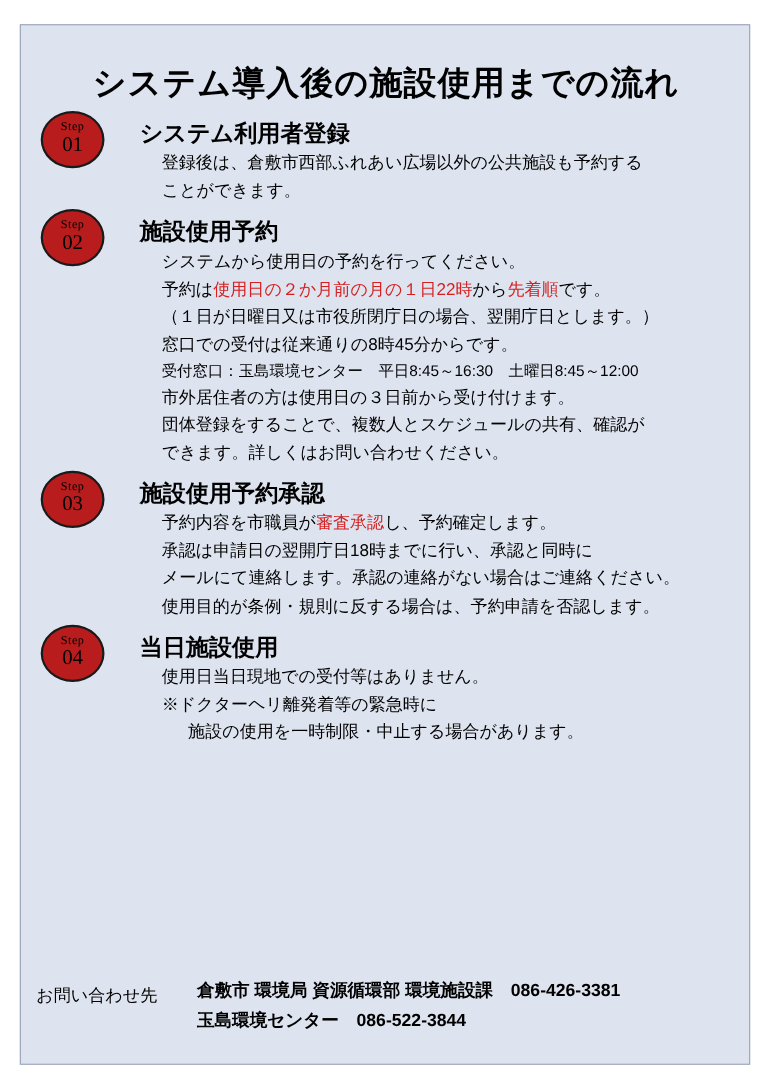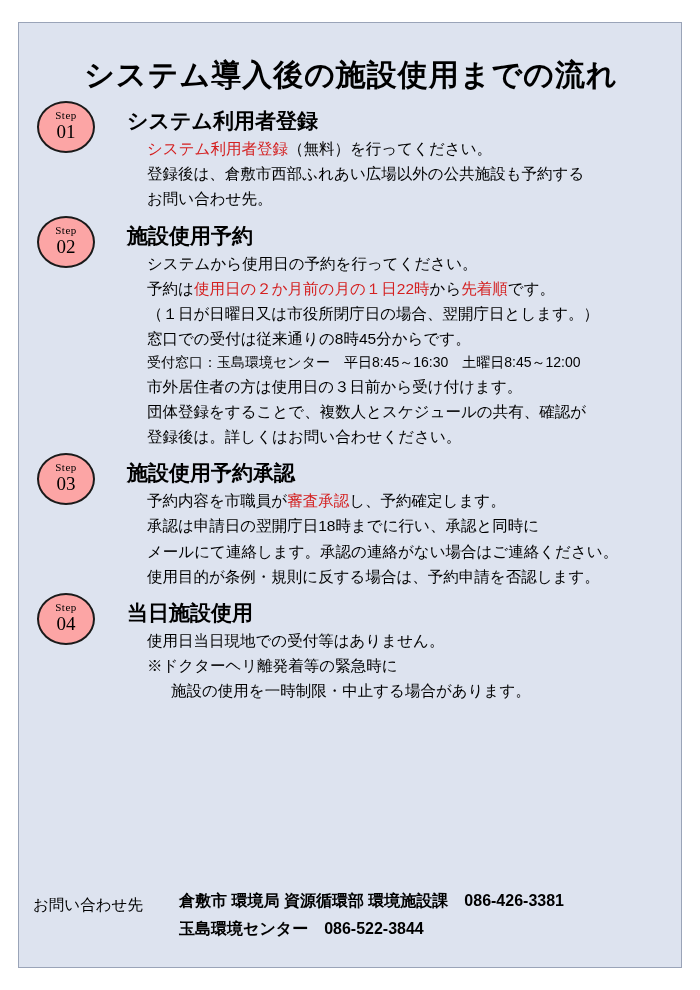--- a/index.html
+++ b/index.html
@@ -54,21 +54,21 @@
     margin-bottom: 4px;
   }
   .step-badge {
     position: absolute;
     left: 18px;
     top: 0;
     width: 58px;
     height: 52px;
     border: 2px solid #1a1a1a;
     border-radius: 50%;
-    background: #fca5a5;
+    background: #b91c1c;
     box-sizing: border-box;
     text-align: center;
     line-height: 1.0;
   }
   .step-badge .s-word {
     display: block;
     margin-top: 7px;
     font-size: 11px;
     font-family: "Liberation Serif", serif;
     letter-spacing: 0.5px;
@@ -143,27 +143,24 @@
     <div class="steps">
 
       <div class="step">
         <div class="step-badge">
           <span class="s-word">Step</span>
           <span class="s-num">01</span>
         </div>
         <div class="step-head">システム利用者登録</div>
         <div class="step-body">
           <div class="line">
-            <span class="red">システム利用者登録</span><span>（無料）を行ってください。</span>
-          </div>
-          <div class="line">
             <span>登録後は、倉敷市西部ふれあい広場以外の公共施設も予約する</span>
           </div>
           <div class="line">
-            <span>お問い合わせ先。</span>
+            <span>ことができます。</span>
           </div>
         </div>
       </div>
 
       <div class="step">
         <div class="step-badge">
           <span class="s-word">Step</span>
           <span class="s-num">02</span>
         </div>
         <div class="step-head">施設使用予約</div>
@@ -183,21 +180,21 @@
           <div class="line sm">
             <span>受付窓口：玉島環境センター　平日8:45～16:30　土曜日8:45～12:00</span>
           </div>
           <div class="line">
             <span>市外居住者の方は使用日の３日前から受け付けます。</span>
           </div>
           <div class="line">
             <span>団体登録をすることで、複数人とスケジュールの共有、確認が</span>
           </div>
           <div class="line">
-            <span>登録後は。詳しくはお問い合わせください。</span>
+            <span>できます。詳しくはお問い合わせください。</span>
           </div>
         </div>
       </div>
 
       <div class="step">
         <div class="step-badge">
           <span class="s-word">Step</span>
           <span class="s-num">03</span>
         </div>
         <div class="step-head">施設使用予約承認</div>

